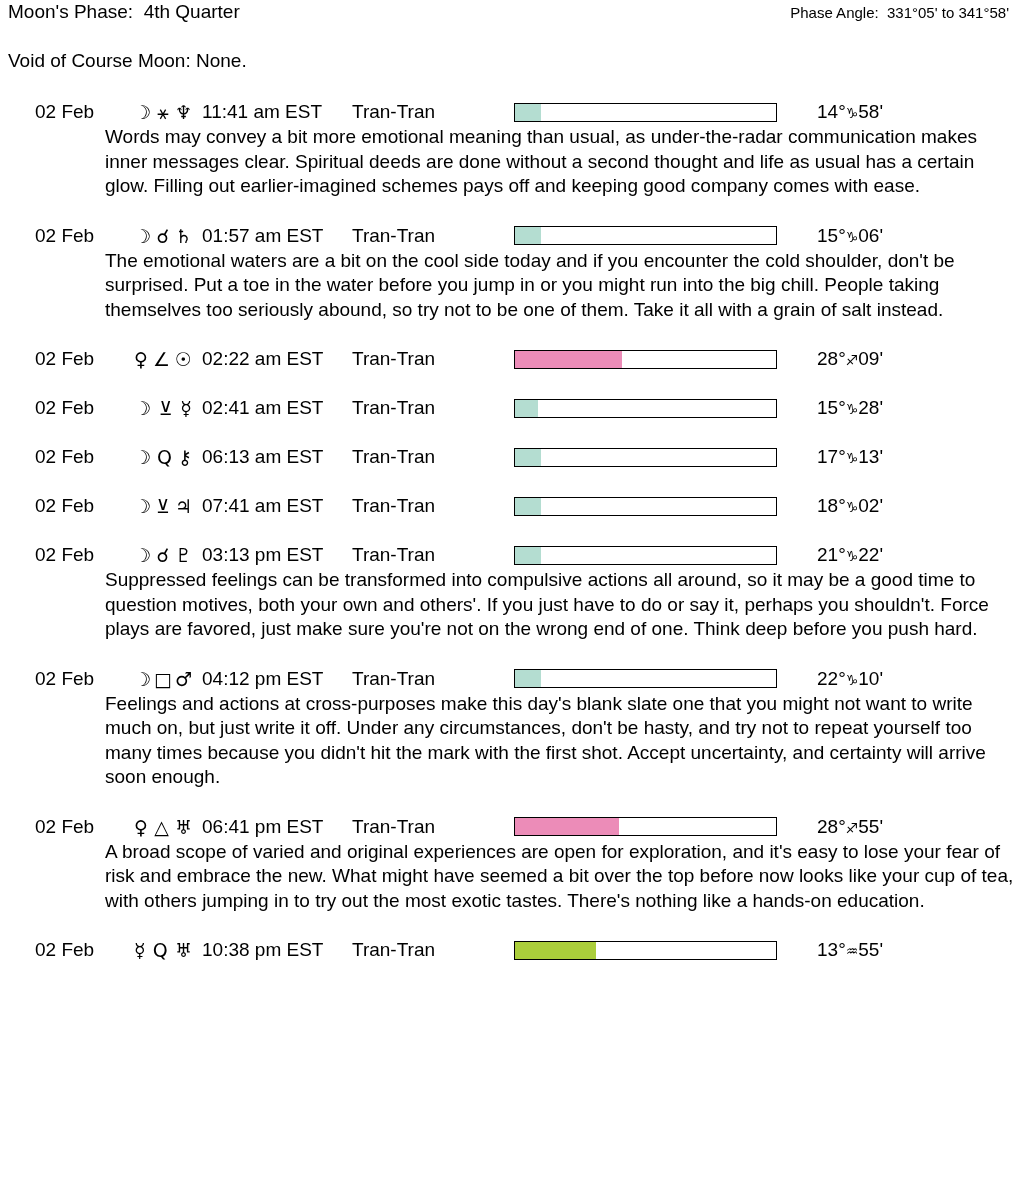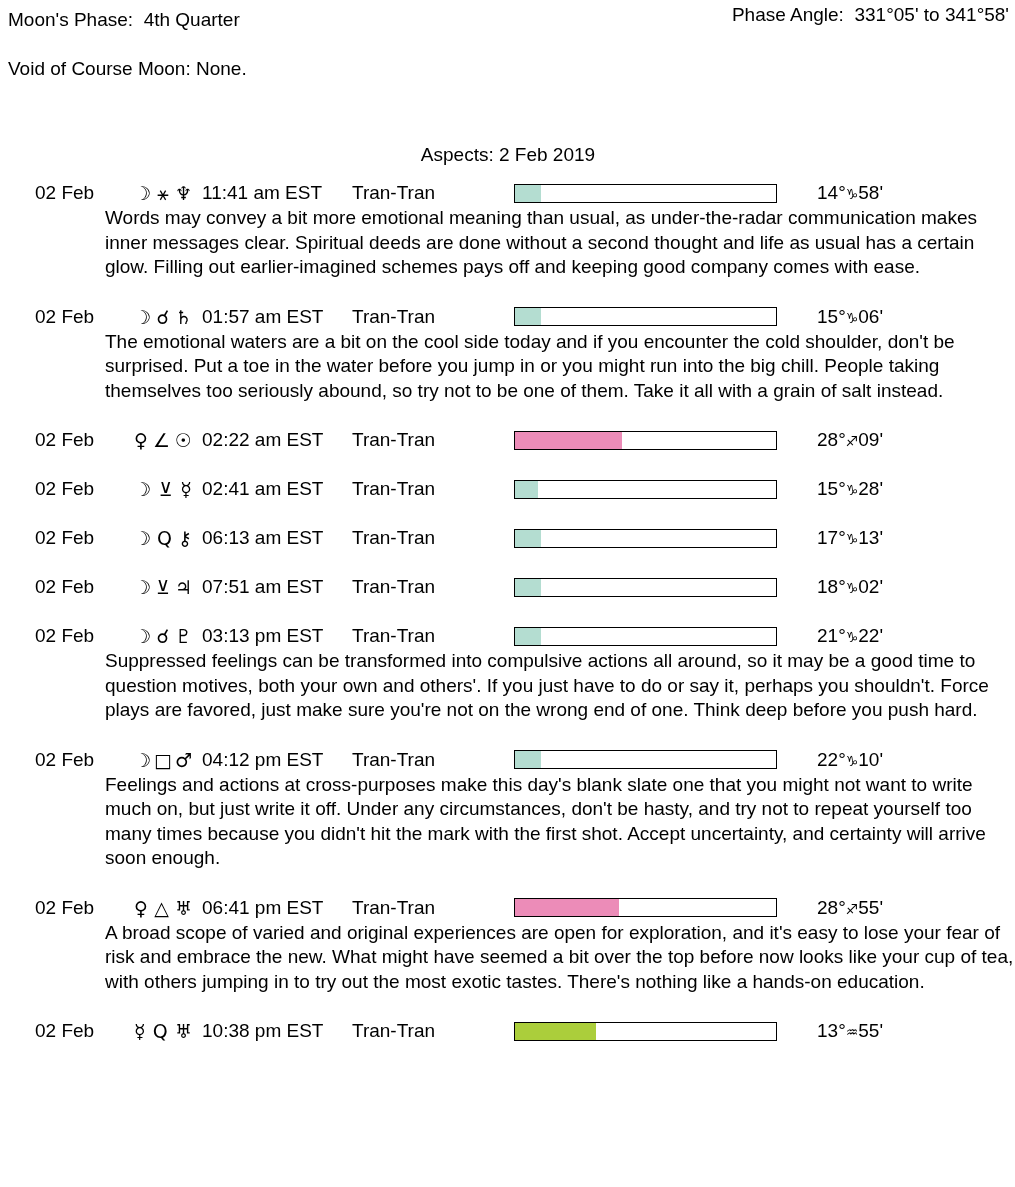--- a/index.html
+++ b/index.html
@@ -12,31 +12,31 @@
   .page {
     position: relative;
     width: 1015px;
     height: 1187px;
     padding-left: 8px;
     box-sizing: border-box;
     overflow: hidden;
     font-size: 19px;
   }
   
-  .header { padding-top: 10px; }
+  .header { padding-top: 2px; }
   .h-line {
     line-height: 20px;
     margin-bottom: 29px;
     white-space: pre;
   }
   .phase-angle {
     position: absolute;
     top: 4px;
     right: 6px;
-    font-size: 19px;
+    font-size: 15px;
     white-space: pre;
   }
   
   .aspects-title {
     margin-top: 66px;
     margin-bottom: 16px;
     width: 1000px;
     text-align: center;
     line-height: 20px;
   }
@@ -89,21 +89,20 @@
 
 <div class="page">
 
   <div class="phase-angle"><span>Phase Angle:  </span><span>331°05' to 341°58'</span></div>
 
   <div class="header">
     <div class="h-line">Moon's Phase:  4th Quarter</div>
     <div class="h-line">Void of Course Moon: None.</div>
   </div>
 
-  <div class="aspects-title">Aspects: 2 Feb 2019</div>
 
   <div id="aspects-list">
       <div class="aspect">
     <div class="aspect-line">
       <span class="col-date">02 Feb</span>
       <span class="col-glyphs">
         <span class="glyph">☽</span>
         <span class="glyph">⚹</span>
         <span class="glyph">♆</span>
       </span>
@@ -185,21 +184,21 @@
 
   </div>
       <div class="aspect">
     <div class="aspect-line">
       <span class="col-date">02 Feb</span>
       <span class="col-glyphs">
         <span class="glyph">☽</span>
         <span class="glyph">⊻</span>
         <span class="glyph">♃</span>
       </span>
-      <span class="col-time">07:51 am EST</span>
+      <span class="col-time">07:41 am EST</span>
       <span class="col-type">Tran-Tran</span>
       <span class="col-bar">
         <span class="bar-fill" style="width: 10%; background: rgb(180, 221, 209);"></span>
       </span>
       <span class="col-pos"><span>18°</span><span class="sign">♑</span><span>02'</span></span>
     </div>
 
   </div>
       <div class="aspect">
     <div class="aspect-line">

